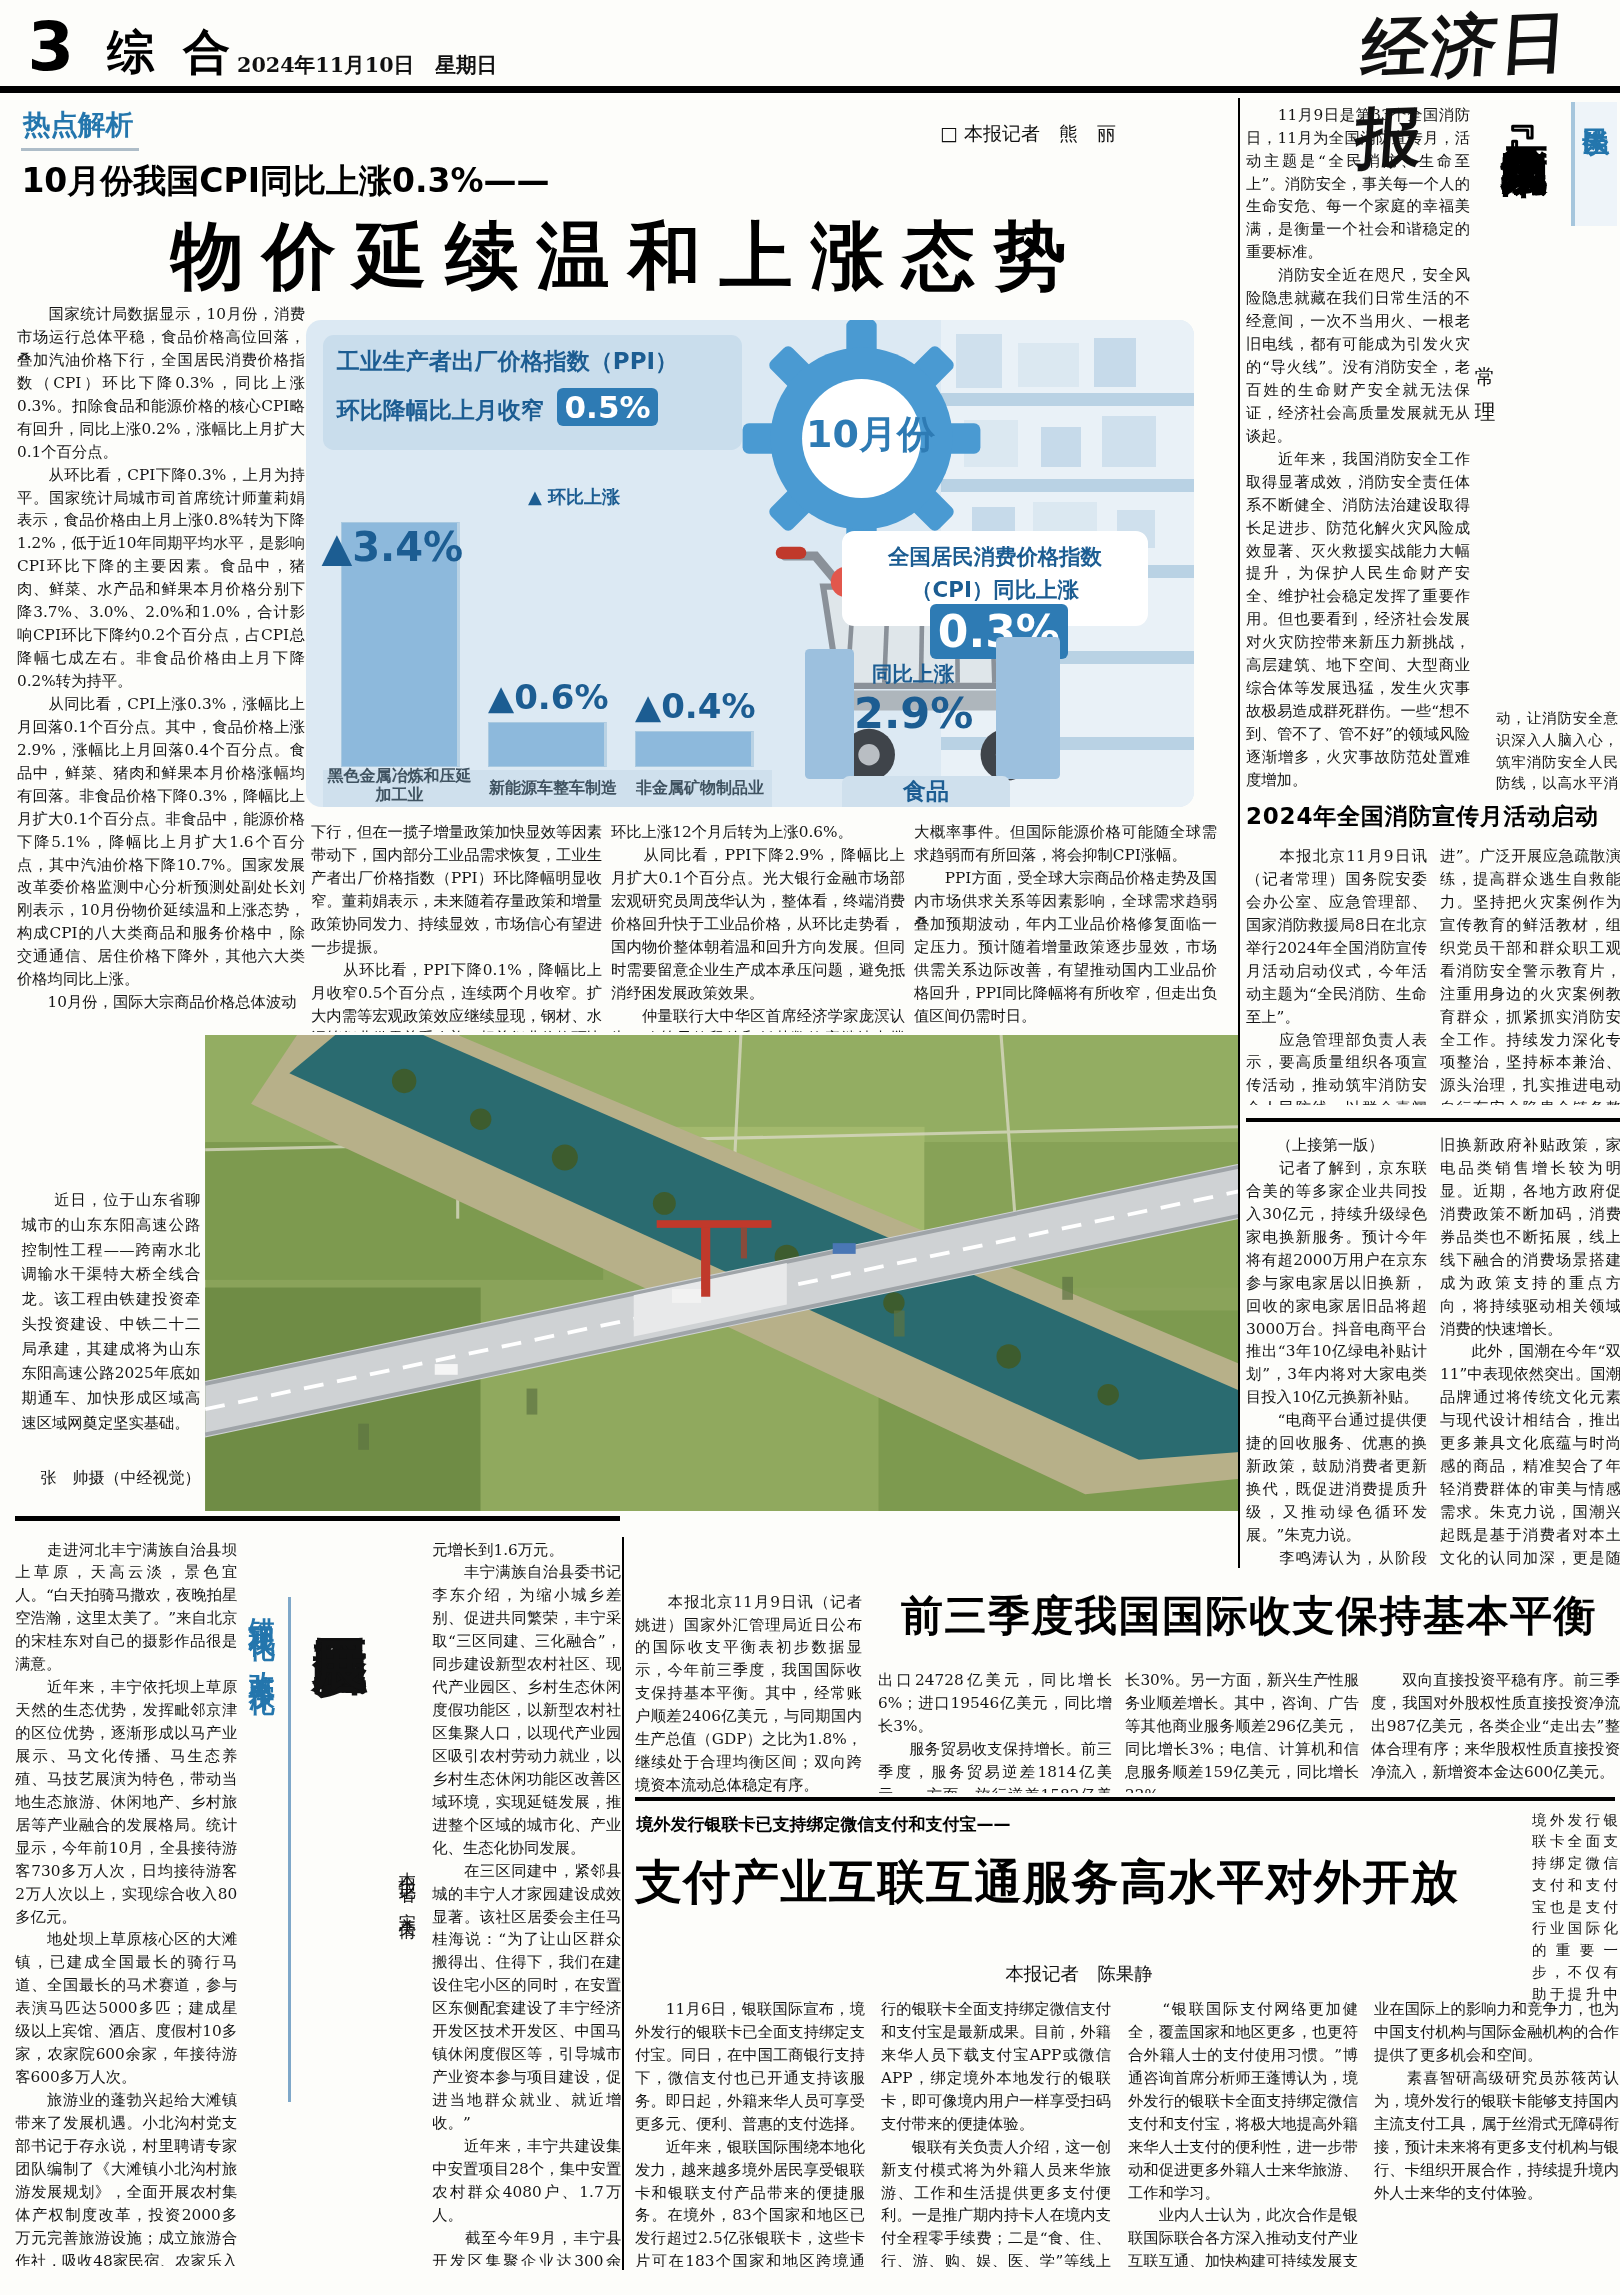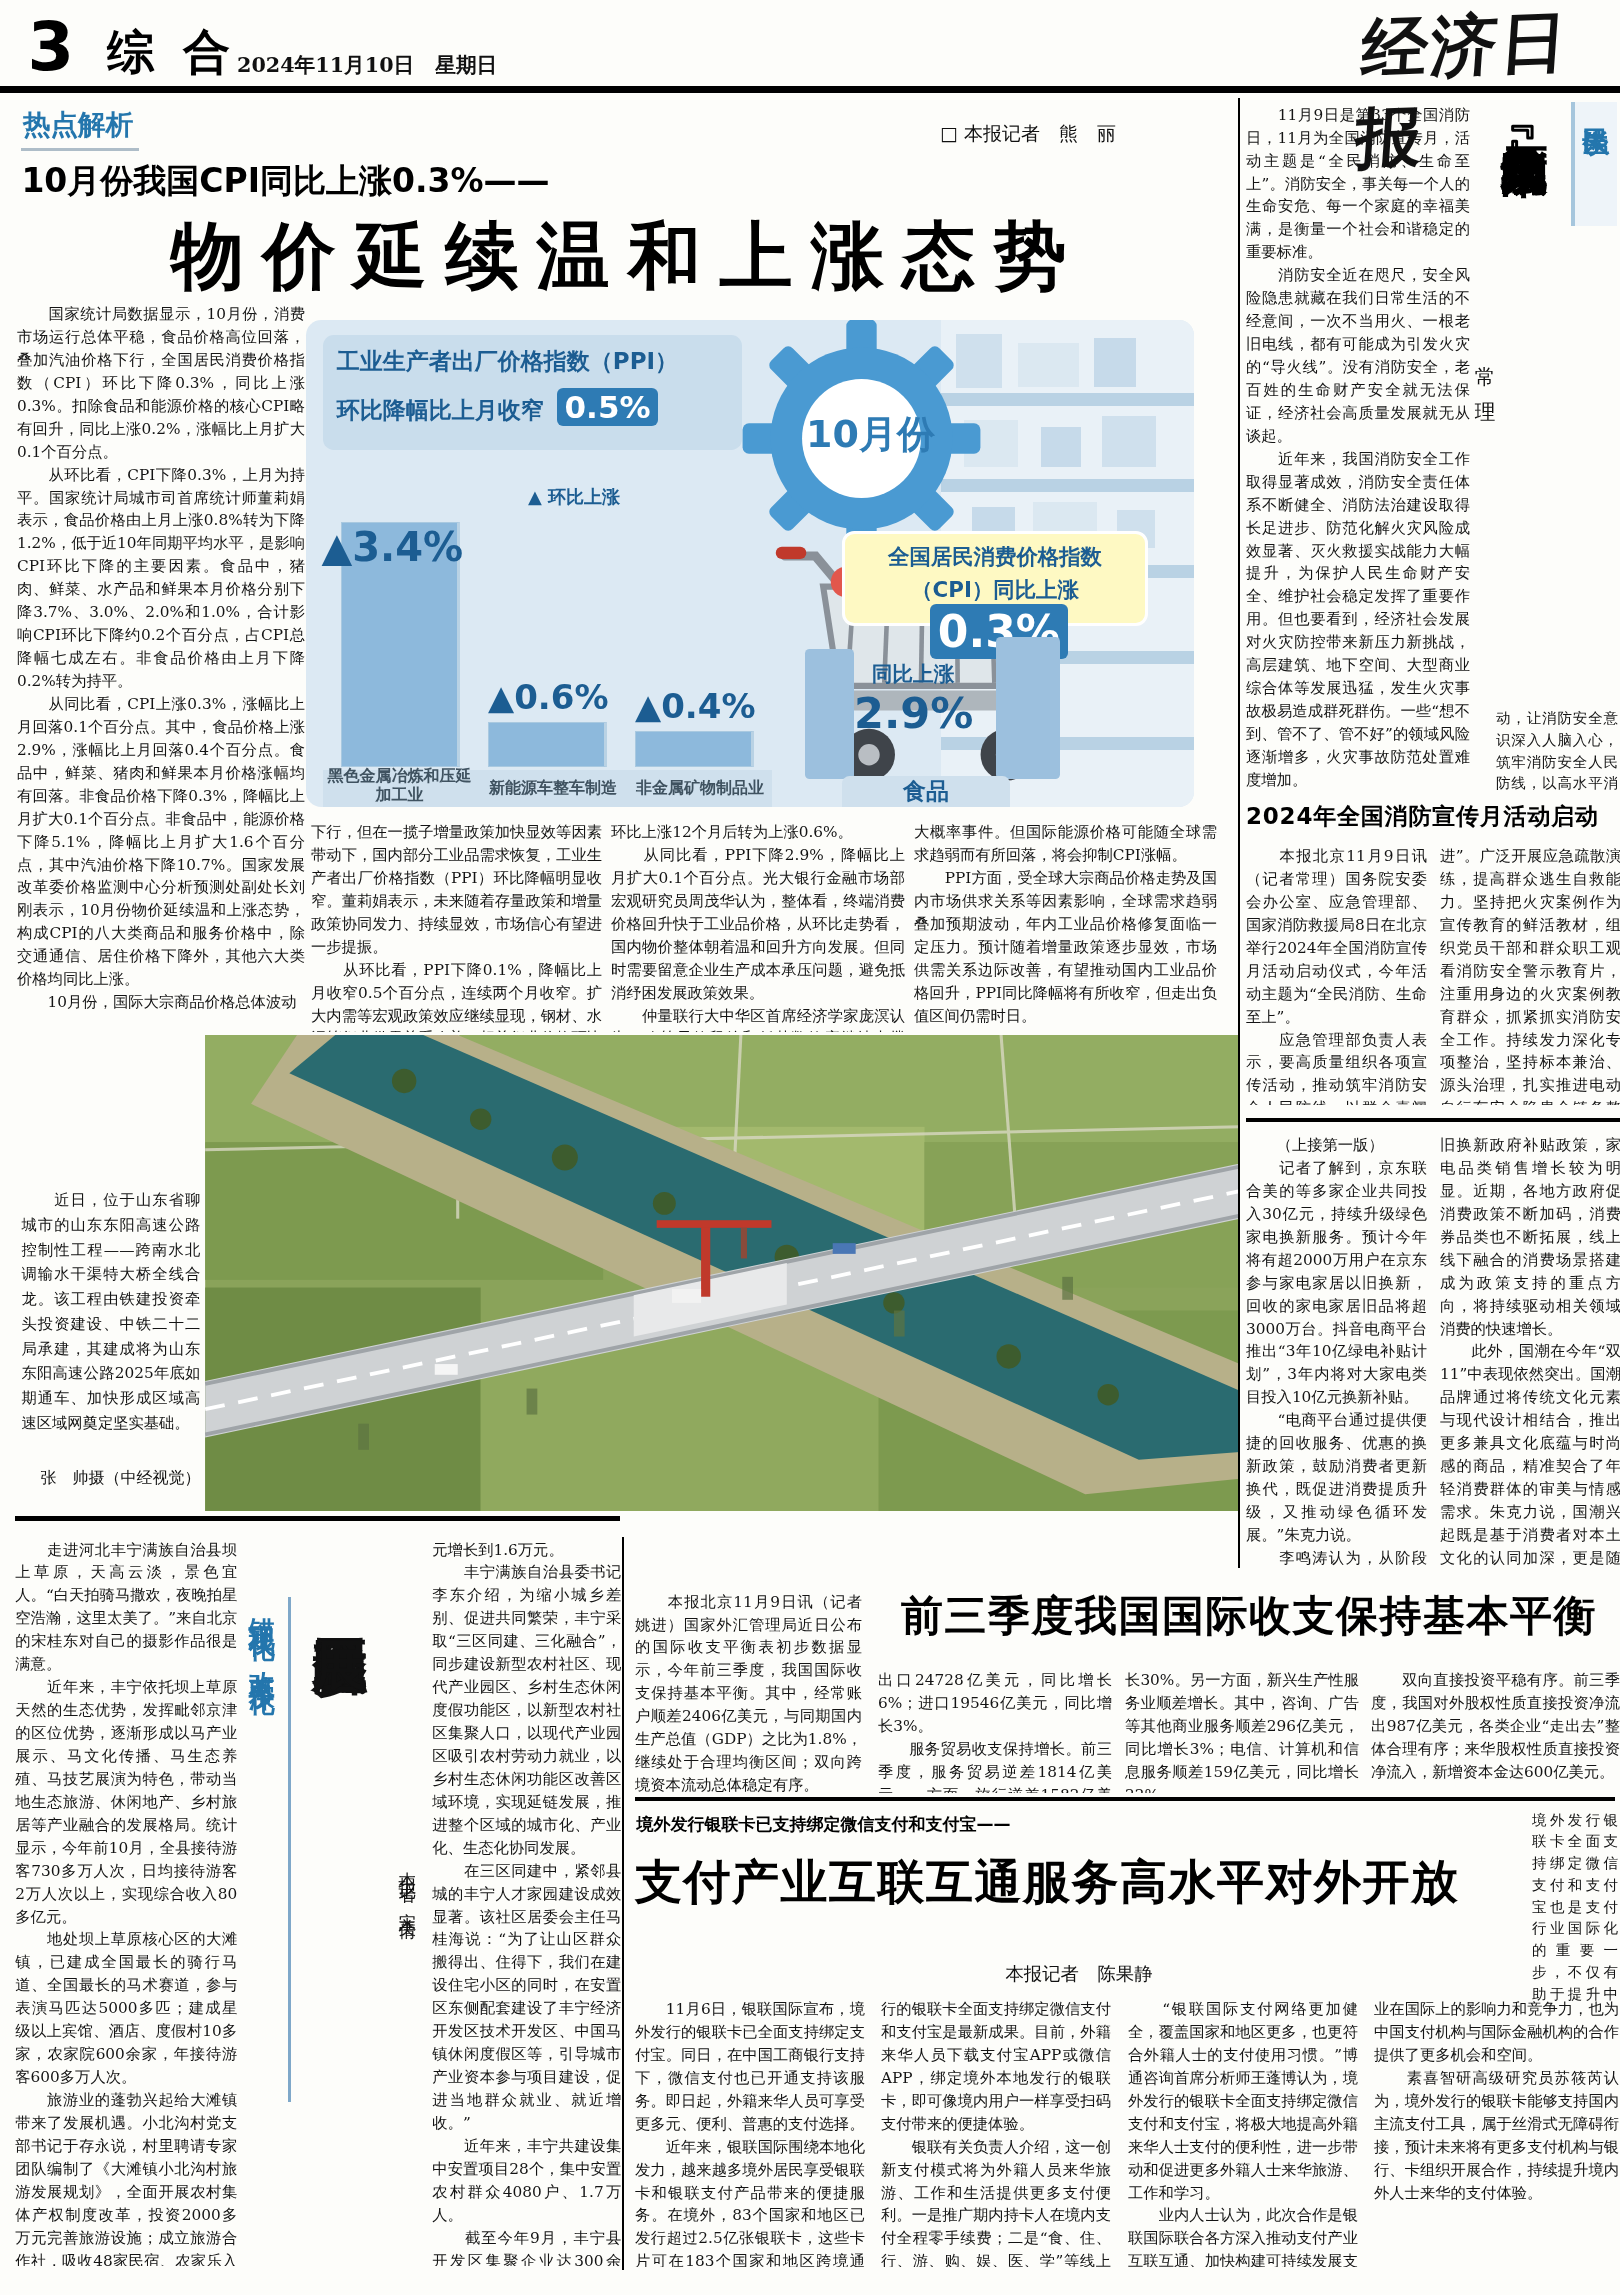--- a/index.html
+++ b/index.html
@@ -132,21 +132,21 @@
         <circle cx="286" cy="50" r="12" fill="#9b6bb3"></circle>
         <rect x="292" y="46" width="24" height="40" rx="6" fill="#c0392b"></rect>
       </g>
       <rect x="70" y="216" width="300" height="26" rx="10" fill="#aeb6bc"></rect>
       <circle cx="140" cy="300" r="34" fill="#3f444a"></circle>
         <circle cx="140" cy="300" r="14" fill="#b9bec3"></circle>
       <circle cx="320" cy="300" r="34" fill="#3f444a"></circle>
         <circle cx="320" cy="300" r="14" fill="#b9bec3"></circle>
     </svg>
 
-    <div class="abs" style="left:536px;top:211px;width:306px;height:95px;background:#fef9c3;border-radius:12.2px;border:3.1px solid #fff;padding:7.7px 10.7px;box-sizing:border-box;">
+    <div class="abs" style="left:536px;top:211px;width:306px;height:95px;background:#ffffff;border-radius:12.2px;border:3.1px solid #fff;padding:7.7px 10.7px;box-sizing:border-box;">
       <div class="hd darkblue" style="font-size:21.4px;text-align:center;">全国居民消费价格指数</div>
       <div style="text-align:center;margin-top:4.6px;">
         <span class="hd darkblue" style="font-size:21.4px;">（CPI）同比上涨</span>
         <span class="badge" style="font-size:44px;margin-left:7.7px;">0.3%</span>
       </div>
     </div>
 
     <div class="abs" style="left:499px;top:329px;width:49px;height:130px;background:#9cc0de;border-radius:4.6px;"></div>
     <div class="abs" style="left:690px;top:317px;width:64px;height:142px;background:#9cc0de;border-radius:4.6px;"></div>
     <div class="abs center" style="left:548px;top:340px;width:118px;">

